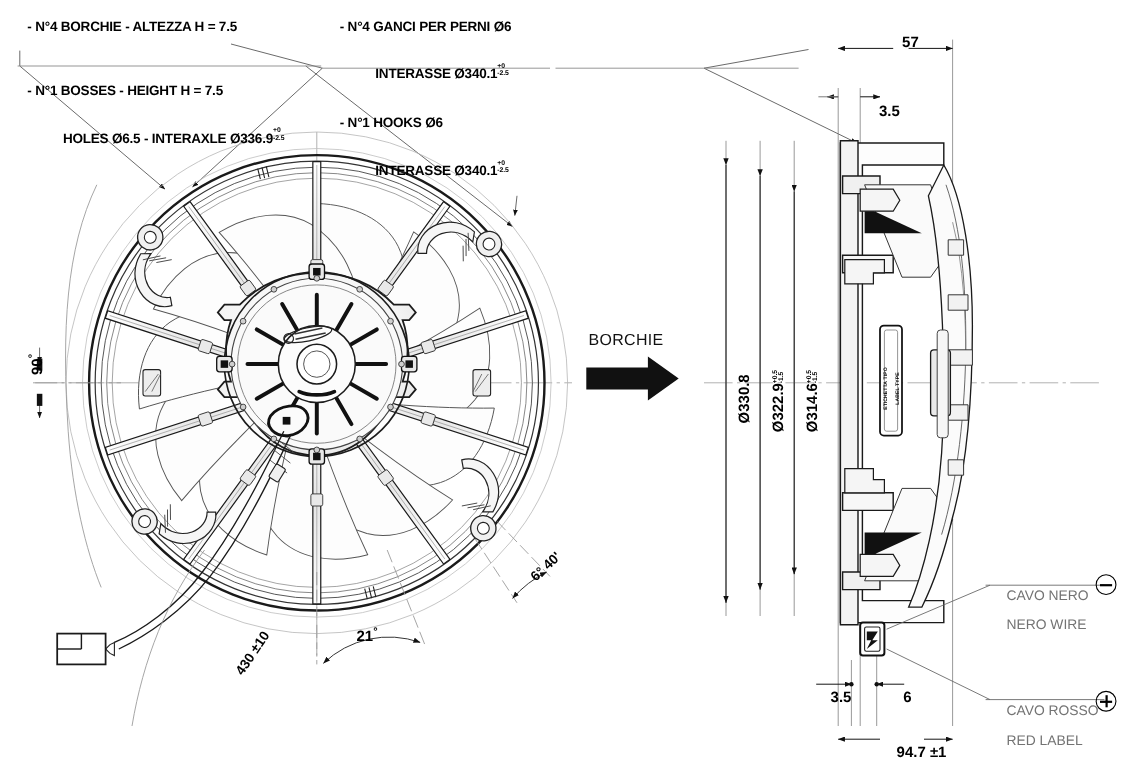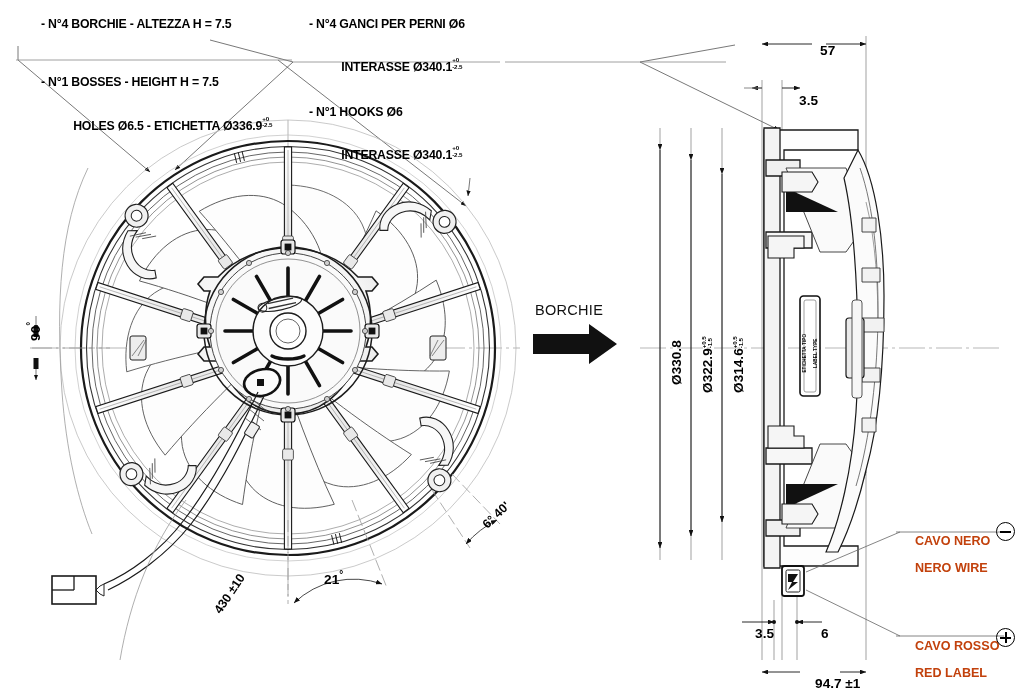--- a/index.html
+++ b/index.html
@@ -43,25 +43,25 @@
   .dimsmall{font-size:12.4px;}
   .airflow-label{
     position:absolute;
     font-weight:normal;
     font-size:14.5px;
     letter-spacing:0.3px;
     color:#111;
   }
   .wirelabel{
     position:absolute;
-    font-weight:bold;
+    font-weight:normal;
     font-size:12.6px;
     line-height:13.8px;
     white-space:pre;
-    color:#c2410c;
+    color:#737373;
   }
   .sign{
     position:absolute;
     width:19px;height:19px;border:1.6px solid #000;border-radius:50%;
     box-sizing:border-box;
   }
   .sign::before{
     content:"";position:absolute;left:3.2px;top:7.6px;width:11px;height:2.6px;background:#000;
   }
   .sign.plus::after{
@@ -619,26 +619,26 @@
       </g>
       <g stroke="#666" stroke-width="0.8" fill="none">
         <path d="M806,572 L900,532"></path>
         <line x1="896" y1="532" x2="1004" y2="532"></line>
         <path d="M806,590 L900,636"></path>
         <line x1="896" y1="636" x2="1004" y2="636"></line>
       </g>
     </g>
   </svg>
 
-  <div class="note" style="left:28px;top:2px;">
+  <div class="note" style="left:12px;top:2px;">
     <span>- N°4 BORCHIE - ALTEZZA H = 7.5</span><br>
     <br>
     <span>- N°1 BOSSES - HEIGHT H = 7.5</span><br>
     <span style="display:inline-block;padding-left:13px;">
-      <span>HOLES Ø6.5 - ETICHETTA Ø336.9</span><span class="tol"><i>+0</i><i>-2.5</i></span>
+      <span>HOLES Ø6.5 - INTERAXLE Ø336.9</span><span class="tol"><i>+0</i><i>-2.5</i></span>
     </span>
   </div>
 
   <div class="note" style="left:296px;top:2px;">
     <span>- N°4 GANCI PER PERNI Ø6</span><br>
     <span style="display:inline-block;padding-left:13px;">
       <span>INTERASSE Ø340.1</span><span class="tol"><i>+0</i><i>-2.5</i></span>
     </span><br>
     <span>- N°1 HOOKS Ø6</span><br>
     <span style="display:inline-block;padding-left:13px;">
@@ -658,21 +658,21 @@
   </div>
 
   <div class="dim dimsmall" style="left:460px;top:520px;transform:rotate(-43deg);transform-origin:0 0;">
     <span>6° 40'</span>
   </div>
 
   <div class="dim dimsmall" style="left:192px;top:612px;transform:rotate(-56deg);transform-origin:0 0;">
     <span>430 ±10</span>
   </div>
 
-  <div class="dim" style="left:805px;top:28px;text-align:center;">
+  <div class="dim" style="left:805px;top:16px;text-align:center;">
     <span>57</span>
   </div>
   <div class="dim" style="left:784px;top:78px;">
     <span>3.5</span>
   </div>
 
   <div class="dim" style="left:654px;top:400px;transform:rotate(-90deg);transform-origin:0 0;">
     <span>Ø330.8</span>
   </div>
 

